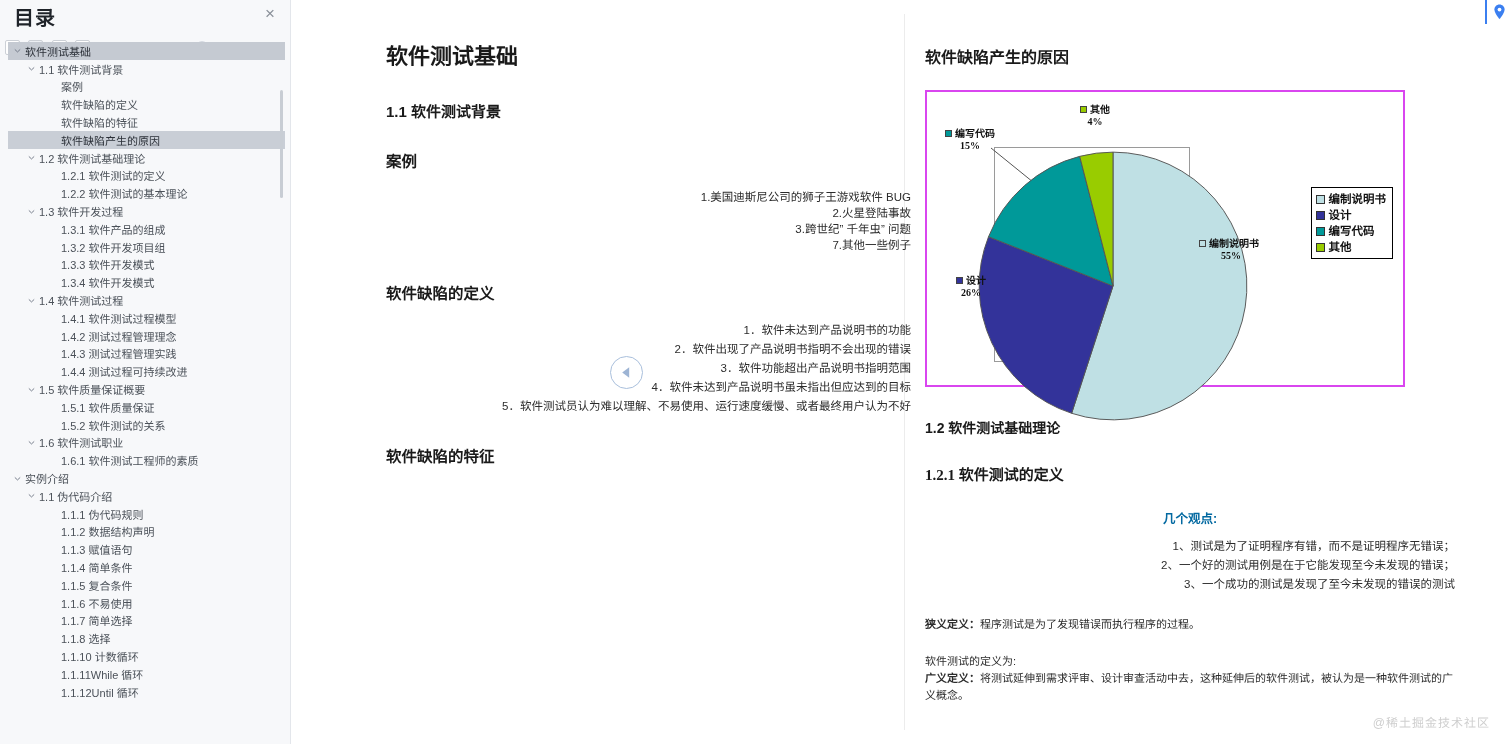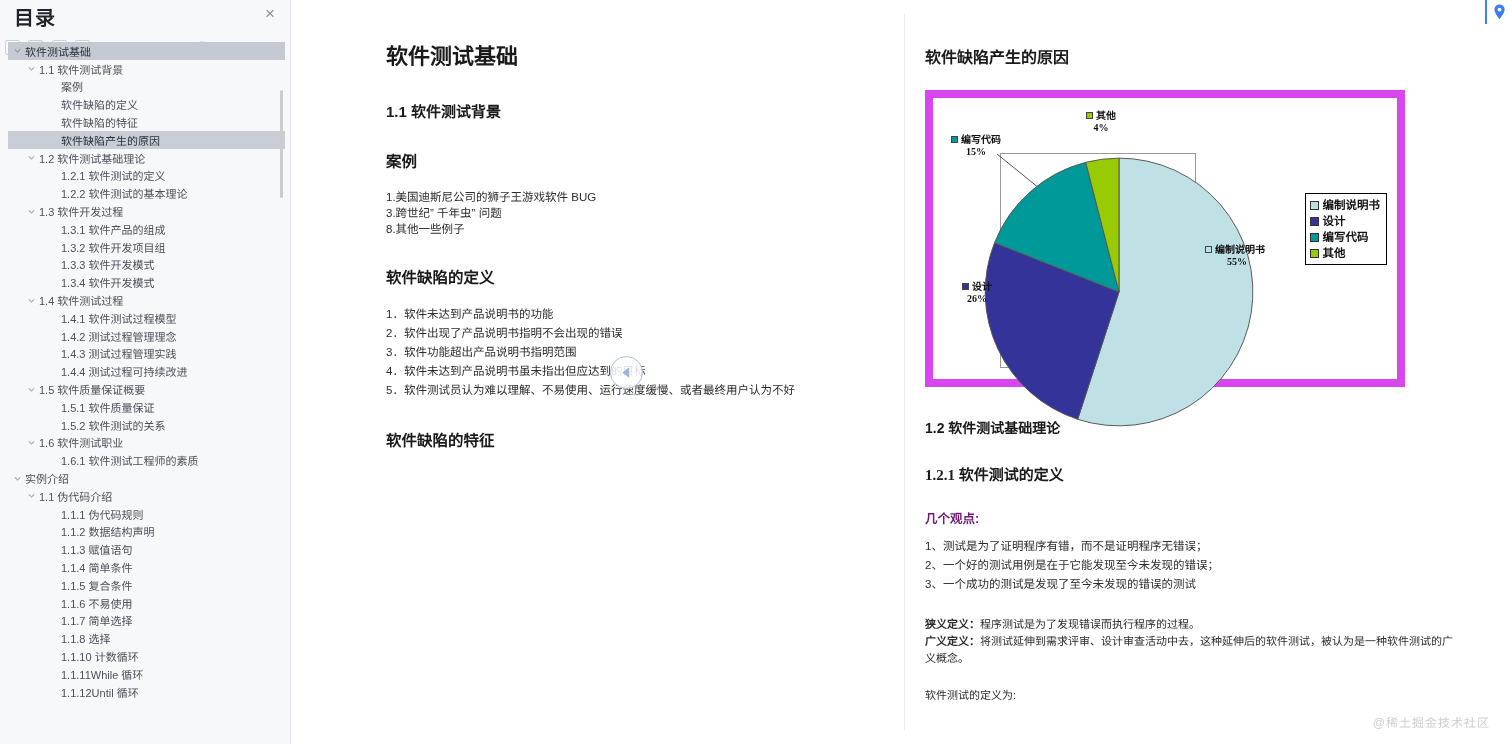--- a/index.html
+++ b/index.html
@@ -133,50 +133,51 @@
   h3.doc-h3 {
     font-family: "Liberation Serif", "DejaVu Serif", serif;
     font-size: 15.5px; font-weight:700; color:#1a1a1a;
     margin: 28px 0 0 0;
   }
   .doc-p {
     font-size: 11px; color:#2c2c2c; line-height: 17px;
     margin: 16px 0 0 0;
   }
   .num-list { margin: 18px 0 0 0; }
-  .num-list .ln { display:block; font-size:11.5px; color:#2c2c2c; line-height:19px; }
+  .num-list .ln { display:block; font-size:11.5px; color:#2c2c2c; line-height:19px;text-align:right; }
   .tight .ln { line-height:16px; }
   .bold-lead { font-weight:700; }
 
   
   .r-title {
     font-family: "Liberation Serif","DejaVu Serif", serif;
     font-size: 16px; font-weight:700; color:#1a1a1a;
     margin: 44px 0 0 0;
   }
   .r-h2 {
     font-size: 14px; font-weight:700; color:#1a1a1a;
     margin: 30px 0 0 0;
   }
   .r-h3 {
     font-family:"Liberation Serif","DejaVu Serif",serif;
     font-size: 15px; font-weight:700; color:#1a1a1a;
     margin: 26px 0 0 0;
   }
   .r-h4 {
-    font-size: 12.5px; font-weight:700; color:#701a75;
+    font-size: 12.5px; font-weight:700; color:#0369a1;
     margin: 24px 0 8px 0;
+    text-align: center;
   }
 
   
   .figure {
     position: relative;
     margin: 22px 0 0 0;
     width: 480px; height: 297px;
-    border: 8px solid #d946ef;
+    border: 2px solid #d946ef;
     background:#fff;
   }
   .plot-box {
     position:absolute;
     left: 67px; top: 55px;
     width: 196px; height: 215px;
     border: 1px solid #9a9a9a;
     background: #fff;
   }
   .pie {
@@ -594,22 +595,23 @@
     <div class="col-divider"></div>
 
     <section class="col col-left">
       <h1 class="doc-title">软件测试基础</h1>
 
       <h2 class="doc-h2">1.1 软件测试背景</h2>
 
       <h3 class="doc-h3">案例</h3>
       <div class="num-list tight" id="case-list">
           <span class="ln">1.美国迪斯尼公司的狮子王游戏软件 BUG</span>
+          <span class="ln">2.火星登陆事故</span>
           <span class="ln">3.跨世纪” 千年虫” 问题</span>
-          <span class="ln">8.其他一些例子</span>
+          <span class="ln">7.其他一些例子</span>
         </div>
 
       <h3 class="doc-h3">软件缺陷的定义</h3>
       <div class="num-list" id="defect-def-list">
           <span class="ln">1．软件未达到产品说明书的功能</span>
           <span class="ln">2．软件出现了产品说明书指明不会出现的错误</span>
           <span class="ln">3．软件功能超出产品说明书指明范围</span>
           <span class="ln">4．软件未达到产品说明书虽未指出但应达到的目标</span>
           <span class="ln">5．软件测试员认为难以理解、不易使用、运行速度缓慢、或者最终用户认为不好</span>
         </div>
@@ -682,24 +684,24 @@
 
       <div class="num-list" id="viewpoint-list" style="margin-top:10px;">
           <span class="ln">1、测试是为了证明程序有错，而不是证明程序无错误；</span>
           <span class="ln">2、一个好的测试用例是在于它能发现至今未发现的错误；</span>
           <span class="ln">3、一个成功的测试是发现了至今未发现的错误的测试</span>
         </div>
 
       <p class="doc-p" style="margin-top:22px;">
         <span class="bold-lead">狭义定义：</span><span>程序测试是为了发现错误而执行程序的过程。</span>
       </p>
+      <p class="doc-p" style="margin-top:20px;">软件测试的定义为:</p>
       <p class="doc-p" style="margin-top:0;">
         <span class="bold-lead">广义定义：</span><span>将测试延伸到需求评审、设计审查活动中去，这种延伸后的软件测试，被认为是一种软件测试的广义概念。</span>
       </p>
-      <p class="doc-p" style="margin-top:20px;">软件测试的定义为:</p>
     </section>
 
     <div class="nav-arrow nav-prev">
       <svg width="15" height="15" viewBox="0 0 14 14">
         <path d="M9.5 2 L9.5 12 L3 7 Z" fill="#9db4d4"></path>
       </svg>
     </div>
 
     <div class="pin-bar">
       <svg width="13" height="16" viewBox="0 0 12 16">

